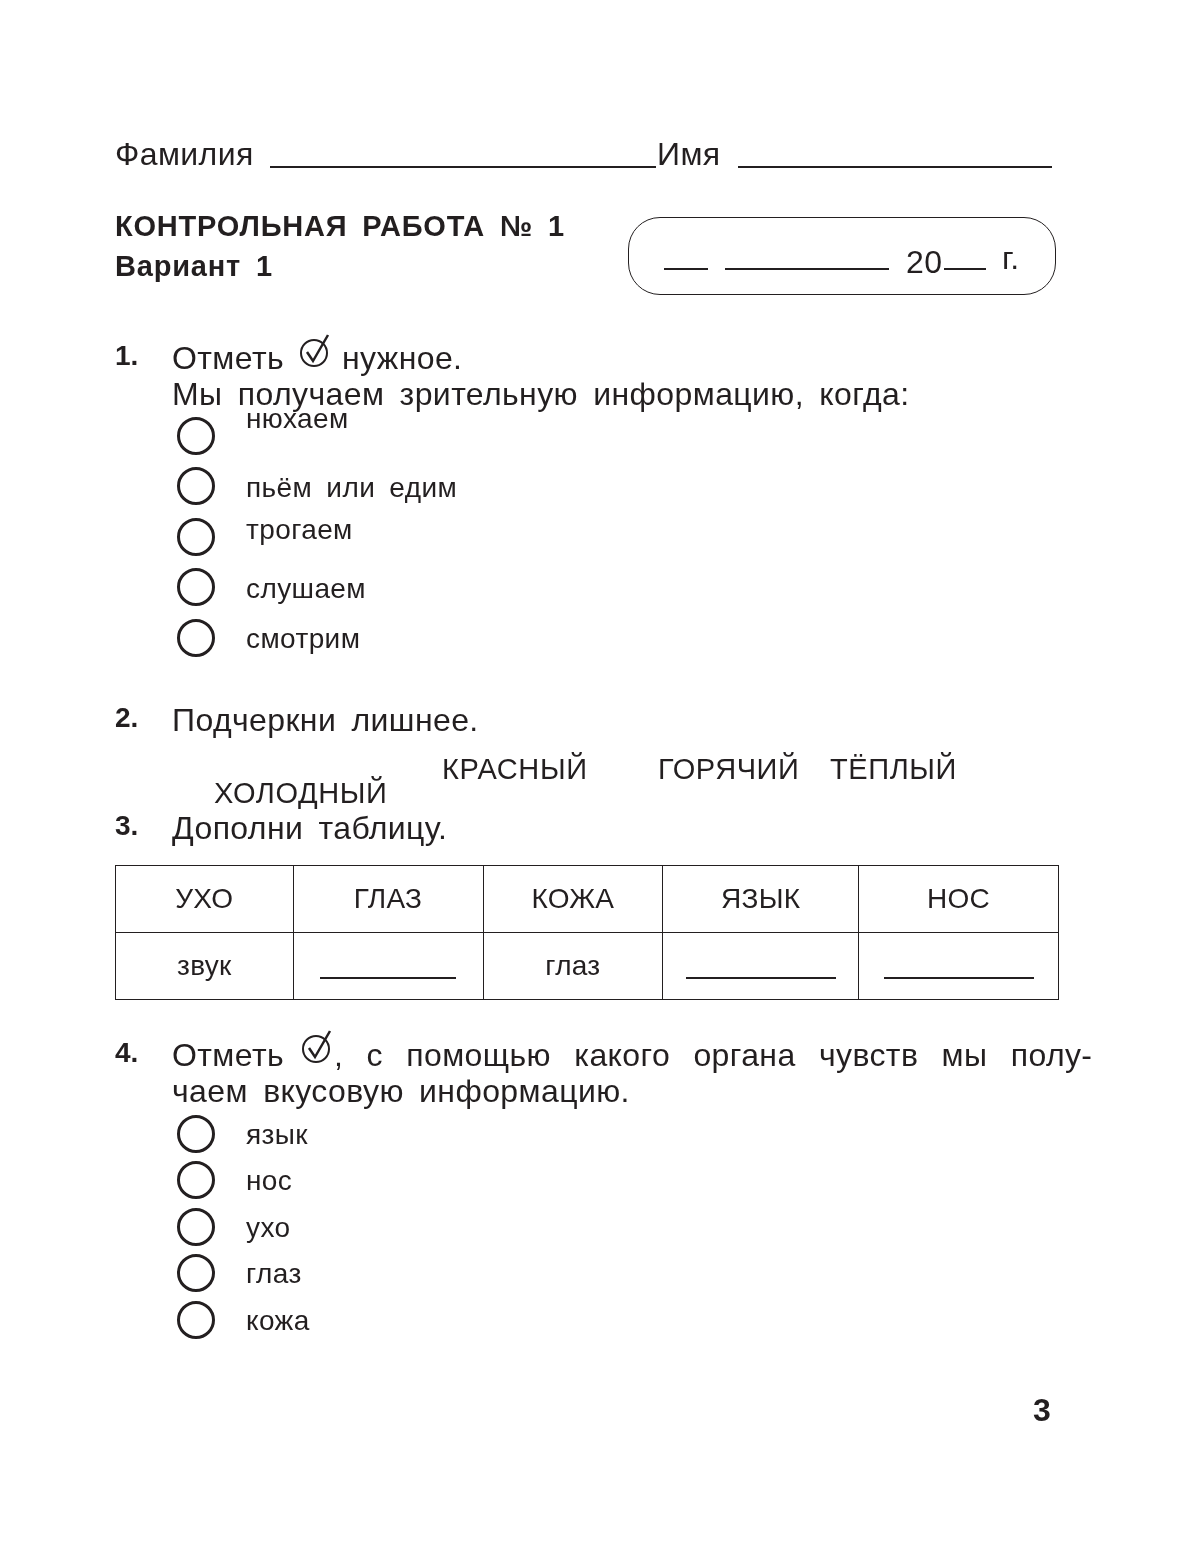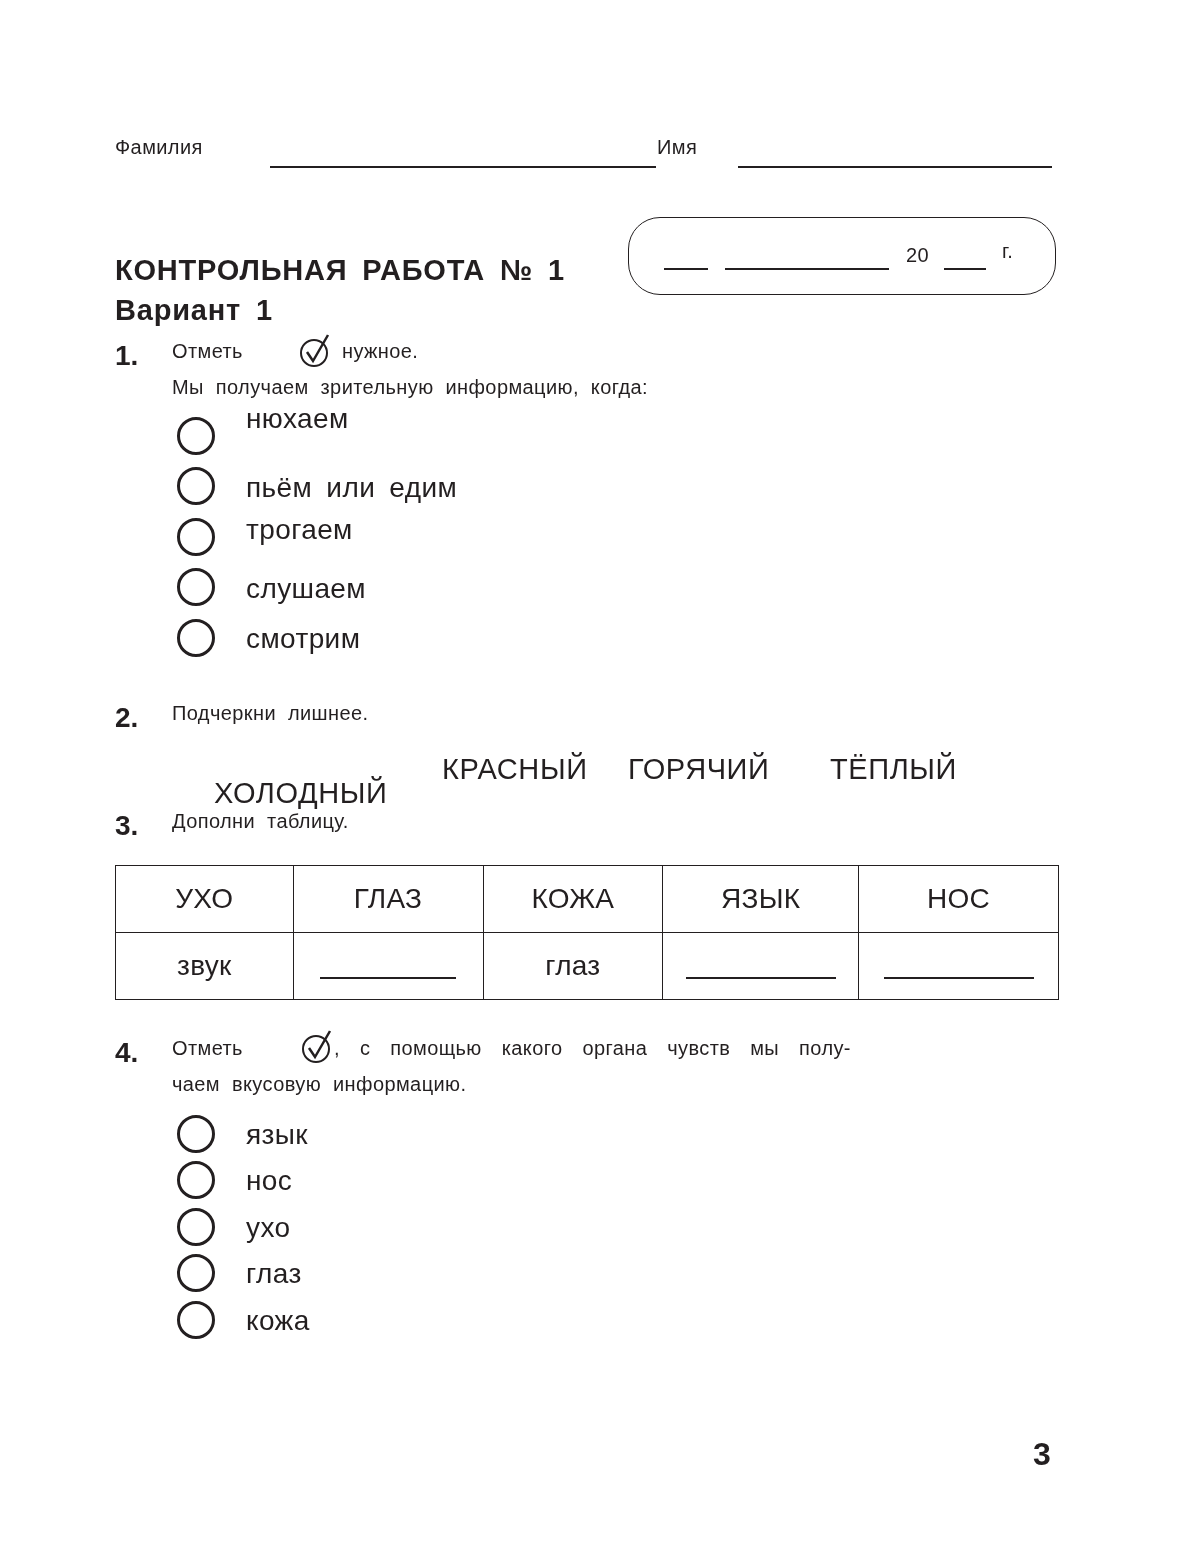--- a/index.html
+++ b/index.html
@@ -1,23 +1,23 @@
 <!DOCTYPE html>
 <html><head>
 <meta charset="utf-8">
 <style>
   html, body { margin: 0; padding: 0; background: #ffffff; }
   body {
     width: 1200px; height: 1542px; position: relative; overflow: hidden;
     font-family: "Liberation Sans", sans-serif; color: #231f20;
   }
   .abs { position: absolute; }
-  .txt { font-size: 20px; letter-spacing: 0.4px; word-spacing: 6px; white-space: nowrap; }
+  .txt { font-size: 32px; letter-spacing: 0.4px; word-spacing: 6px; white-space: nowrap; }
   .line { position: absolute; height: 0; border-bottom: 2px solid #231f20; }
-  .bold { font-weight: bold; margin-top: 44px; }
+  .bold { font-weight: bold; }
   .num { font-weight: bold; font-size: 28px; }
   .circle {
     position: absolute; width: 38px; height: 38px; border: 3px solid #231f20;
     border-radius: 50%; box-sizing: border-box;
   }
   .opt-label { position: absolute; font-size: 28px; letter-spacing: 0.4px; word-spacing: 6px; white-space: nowrap; }
   .date-box {
     position: absolute; left: 628px; top: 217px; width: 428px; height: 78px;
     border: 1.5px solid #231f20; border-radius: 32px; box-sizing: border-box;
   }
@@ -70,21 +70,21 @@
   <div class="opt-label" style="left:246px; top:573px;">слушаем</div>
   <div class="circle" style="left:177px; top:619px;"></div>
   <div class="opt-label" style="left:246px; top:623px;">смотрим</div>
 </div>
 
 <div class="abs num" style="left:115px; top:702px;">2.</div>
 <div class="abs txt" style="left:172px; top:702px;">Подчеркни лишнее.</div>
 <div class="words">
   <span style="left:214px; top:777px;">ХОЛОДНЫЙ</span>
   <span style="left:442px; top:753px;">КРАСНЫЙ</span>
-  <span style="left:628px; top:753px;">ГОРЯЧИЙ</span>
+  <span style="left:658px; top:753px;">ГОРЯЧИЙ</span>
   <span style="left:830px; top:753px;">ТЁПЛЫЙ</span>
 </div>
 
 <div class="abs num" style="left:115px; top:810px;">3.</div>
 <div class="abs txt" style="left:172px; top:810px;">Дополни таблицу.</div>
 
 <table class="sense">
   <colgroup>
     <col style="width:178px">
       <col style="width:190px">

